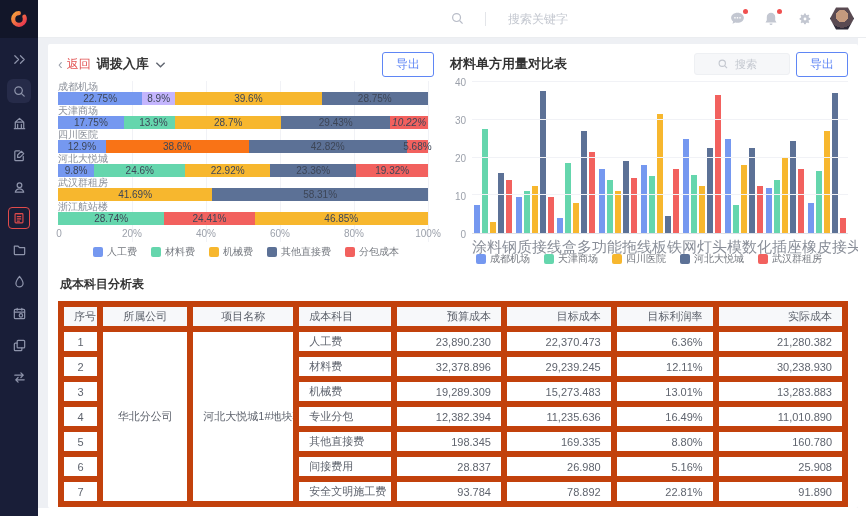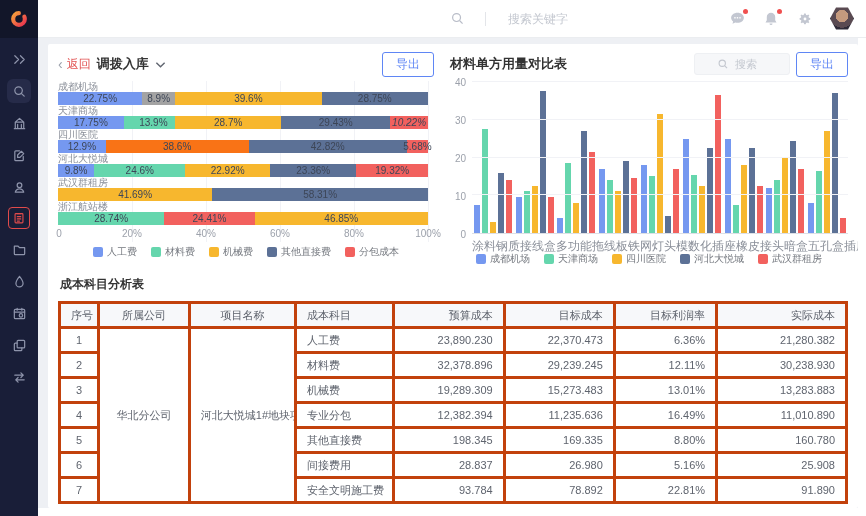--- a/index.html
+++ b/index.html
@@ -72,25 +72,25 @@
   .lg-item em { font-style:normal; }
   
   .gplot-area { flex:1; display:flex; margin-top:4px; }
   .gyaxis { width:22px; position:relative; flex:none; }
   .gyaxis span { position:absolute; right:6px; transform:translateY(50%); font-size:10px; color:#9ca1ab; }
   .gplot { flex:1; position:relative; border-bottom:1px solid #dde0e6; display:flex; align-items:flex-end; }
   .gplot .gline { position:absolute; left:0; right:0; height:1px; background:#f1f2f6; }
   .ggroup { flex:1; height:100%; display:flex; align-items:flex-end; justify-content:center; gap:2px; }
   .gbar { width:6px; flex:none; }
   .glabels { display:flex; height:15px; margin-left:22px; flex:none; }
-  .glabels span { flex:1; text-align:center; font-size:12px; color:#8a8f99; padding-top:4px; white-space:nowrap; overflow:visible; }
+  .glabels span { flex:1; text-align:center; font-size:15px; color:#8a8f99; padding-top:4px; white-space:nowrap; overflow:visible; }
   
   .tbl-title { font-size:12px; font-weight:bold; color:#333; margin:10px 0 8px 2px; }
   table.cost { width:100%; border-collapse:collapse; table-layout:fixed; }
-  .cost th, .cost td { border:3px solid #c2410c; font-size:11px; padding:0 10px; height:25px; overflow:hidden; white-space:nowrap; }
+  .cost th, .cost td { border:6px solid #c2410c; font-size:11px; padding:0 10px; height:25px; overflow:hidden; white-space:nowrap; }
   .cost th { background:#f7f8fa; font-weight:normal; color:#5a5f69; }
   .cost td { color:#5f646e; background:#fff; }
   .al-c { text-align:center; } .al-l { text-align:left; } .al-r { text-align:right; }
 </style>
 </head>
 <body>
 
 <aside class="sidebar">
   <div class="logo">
     <svg width="20" height="20" viewBox="0 0 24 24">
@@ -230,21 +230,21 @@
               <i style="left: 80%;"></i>
               <i style="left: 100%;"></i>
             </div>
           <div class="srows" id="stackRows">
               <div class="srow">
                 <div class="srow-label">成都机场</div>
                 <div class="sbar">
                   <div class="sseg" style="width: 22.75%; background: rgb(117, 152, 240);">
                     <span>22.75%</span>
                   </div>
-                  <div class="sseg" style="width: 8.9%; background: #a3a3a3; align-items: center;">
+                  <div class="sseg" style="width: 8.9%; background: #c4b5fd; align-items: center;">
                     <span>8.9%</span>
                   </div>
                   <div class="sseg" style="width: 39.6%; background: rgb(247, 183, 46);">
                     <span>39.6%</span>
                   </div>
                   <div class="sseg" style="width: 28.75%; background: rgb(92, 113, 150);">
                     <span>28.75%</span>
                   </div>
                 </div>
               </div>

